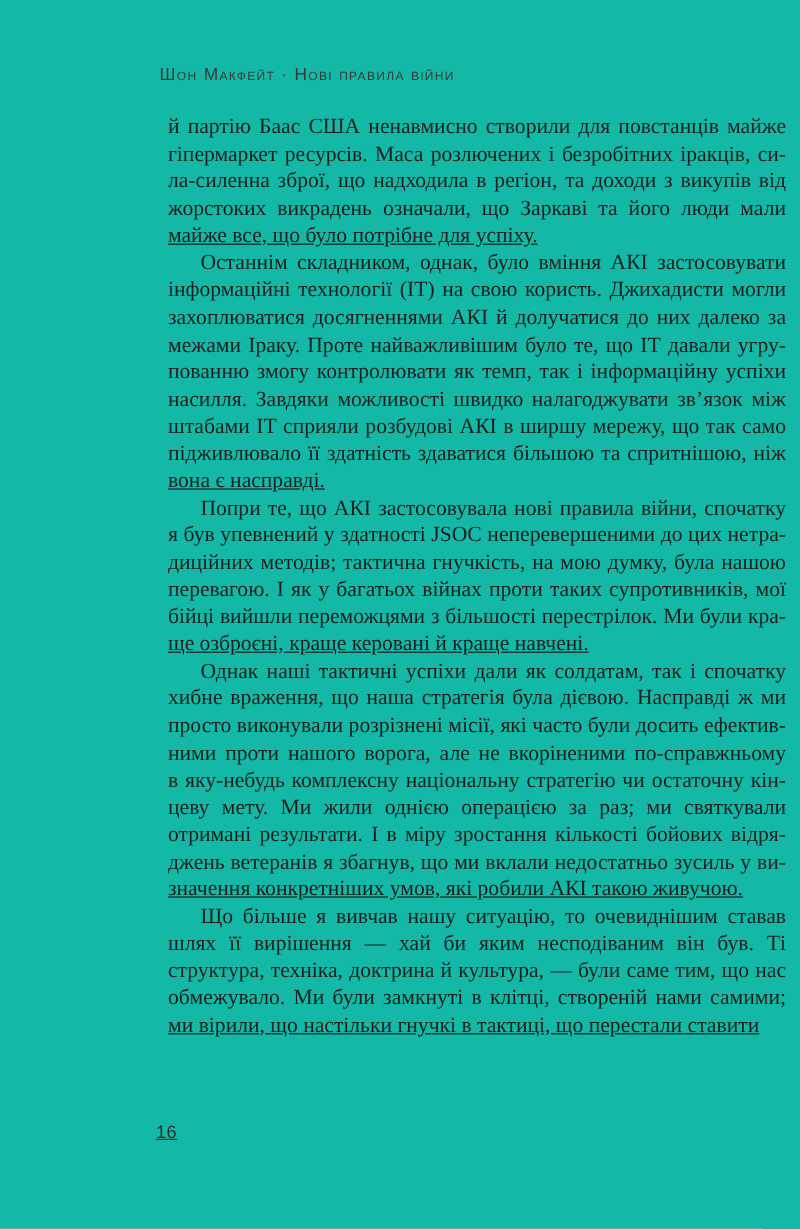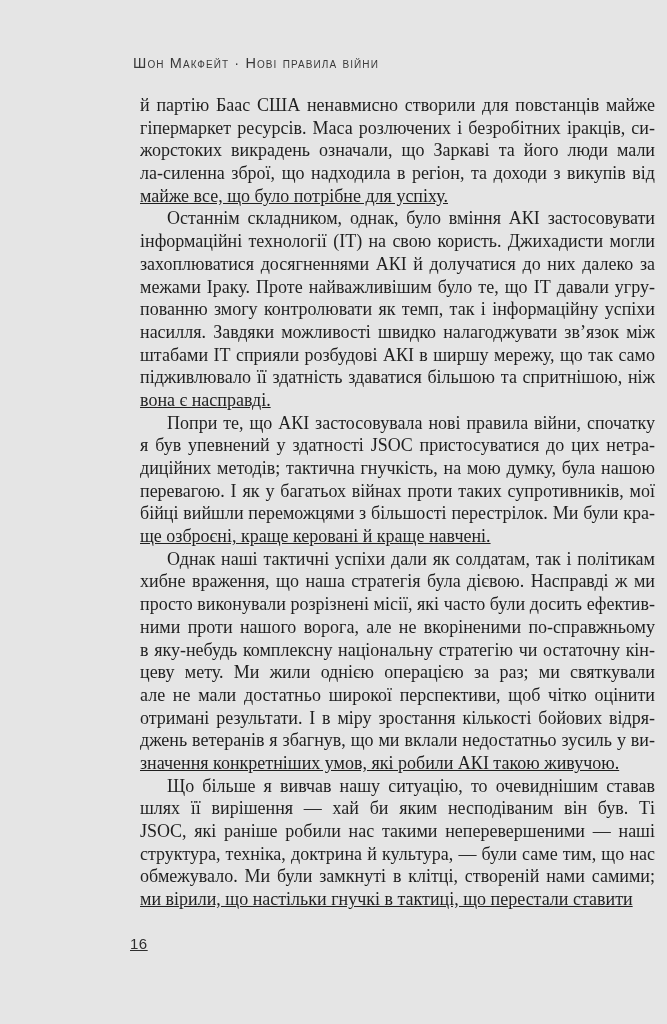--- a/index.html
+++ b/index.html
@@ -9,21 +9,21 @@
   body {
     width: 667px;
     height: 1024px;
     position: relative;
     background: #ffffff;
     overflow: hidden;
   }
   .page {
     position: absolute;
     inset: 0;
-    background: #e5e5e5;
+    background: #14b8a6;
   }
   .running-header {
     position: absolute;
     left: 133px;
     top: 55px;
     font-family: "Liberation Sans", sans-serif;
     font-variant: small-caps;
     font-size: 14.5px;
     letter-spacing: 1.1px;
     color: #3a3a3a;
@@ -70,59 +70,57 @@
 </head>
 <body>
 
 <div class="page">
   <div class="running-header">Шон Макфейт · Нові правила війни</div>
 
   <div class="text-block">
       <div class="paragraph">
         <div class="line">й партію Баас США ненавмисно створили для повстанців майже</div>
         <div class="line">гіпермаркет ресурсів. Маса розлючених і безробітних іракців, си-</div>
+        <div class="line">ла-силенна зброї, що надходила в регіон, та доходи з викупів від</div>
         <div class="line">жорстоких викрадень означали, що Заркаві та його люди мали</div>
-        <div class="line">ла-силенна зброї, що надходила в регіон, та доходи з викупів від</div>
         <div class="line last">майже все, що було потрібне для успіху.</div>
       </div>
       <div class="paragraph">
         <div class="line indent">Останнім складником, однак, було вміння АКІ застосовувати</div>
         <div class="line">інформаційні технології (ІТ) на свою користь. Джихадисти могли</div>
         <div class="line">захоплюватися досягненнями АКІ й долучатися до них далеко за</div>
         <div class="line">межами Іраку. Проте найважливішим було те, що ІТ давали угру-</div>
         <div class="line">пованню змогу контролювати як темп, так і інформаційну успіхи</div>
         <div class="line">насилля. Завдяки можливості швидко налагоджувати зв’язок між</div>
         <div class="line">штабами ІТ сприяли розбудові АКІ в ширшу мережу, що так само</div>
         <div class="line">підживлювало її здатність здаватися більшою та спритнішою, ніж</div>
         <div class="line last">вона є насправді.</div>
       </div>
       <div class="paragraph">
         <div class="line indent">Попри те, що АКІ застосовувала нові правила війни, спочатку</div>
-        <div class="line">я був упевнений у здатності JSOC пристосуватися до цих нетра-</div>
+        <div class="line">я був упевнений у здатності JSOC неперевершеними до цих нетра-</div>
         <div class="line">диційних методів; тактична гнучкість, на мою думку, була нашою</div>
         <div class="line">перевагою. І як у багатьох війнах проти таких супротивників, мої</div>
         <div class="line">бійці вийшли переможцями з більшості перестрілок. Ми були кра-</div>
         <div class="line last">ще озброєні, краще керовані й краще навчені.</div>
       </div>
       <div class="paragraph">
-        <div class="line indent">Однак наші тактичні успіхи дали як солдатам, так і політикам</div>
+        <div class="line indent">Однак наші тактичні успіхи дали як солдатам, так і спочатку</div>
         <div class="line">хибне враження, що наша стратегія була дієвою. Насправді ж ми</div>
         <div class="line">просто виконували розрізнені місії, які часто були досить ефектив-</div>
         <div class="line">ними проти нашого ворога, але не вкоріненими по-справжньому</div>
         <div class="line">в яку-небудь комплексну національну стратегію чи остаточну кін-</div>
         <div class="line">цеву мету. Ми жили однією операцією за раз; ми святкували успіхи,</div>
-        <div class="line">але не мали достатньо широкої перспективи, щоб чітко оцінити</div>
         <div class="line">отримані результати. І в міру зростання кількості бойових відря-</div>
         <div class="line">джень ветеранів я збагнув, що ми вклали недостатньо зусиль у ви-</div>
         <div class="line last">значення конкретніших умов, які робили АКІ такою живучою.</div>
       </div>
       <div class="paragraph">
         <div class="line indent">Що більше я вивчав нашу ситуацію, то очевиднішим ставав</div>
         <div class="line">шлях її вирішення — хай би яким несподіваним він був. Ті аспекти</div>
-        <div class="line">JSOC, які раніше робили нас такими неперевершеними — наші</div>
         <div class="line">структура, техніка, доктрина й культура, — були саме тим, що нас</div>
         <div class="line">обмежувало. Ми були замкнуті в клітці, створеній нами самими;</div>
         <div class="line last">ми вірили, що настільки гнучкі в тактиці, що перестали ставити</div>
       </div>
     </div>
 
   <div class="page-number">16</div>
 </div>
 
 </body></html>

